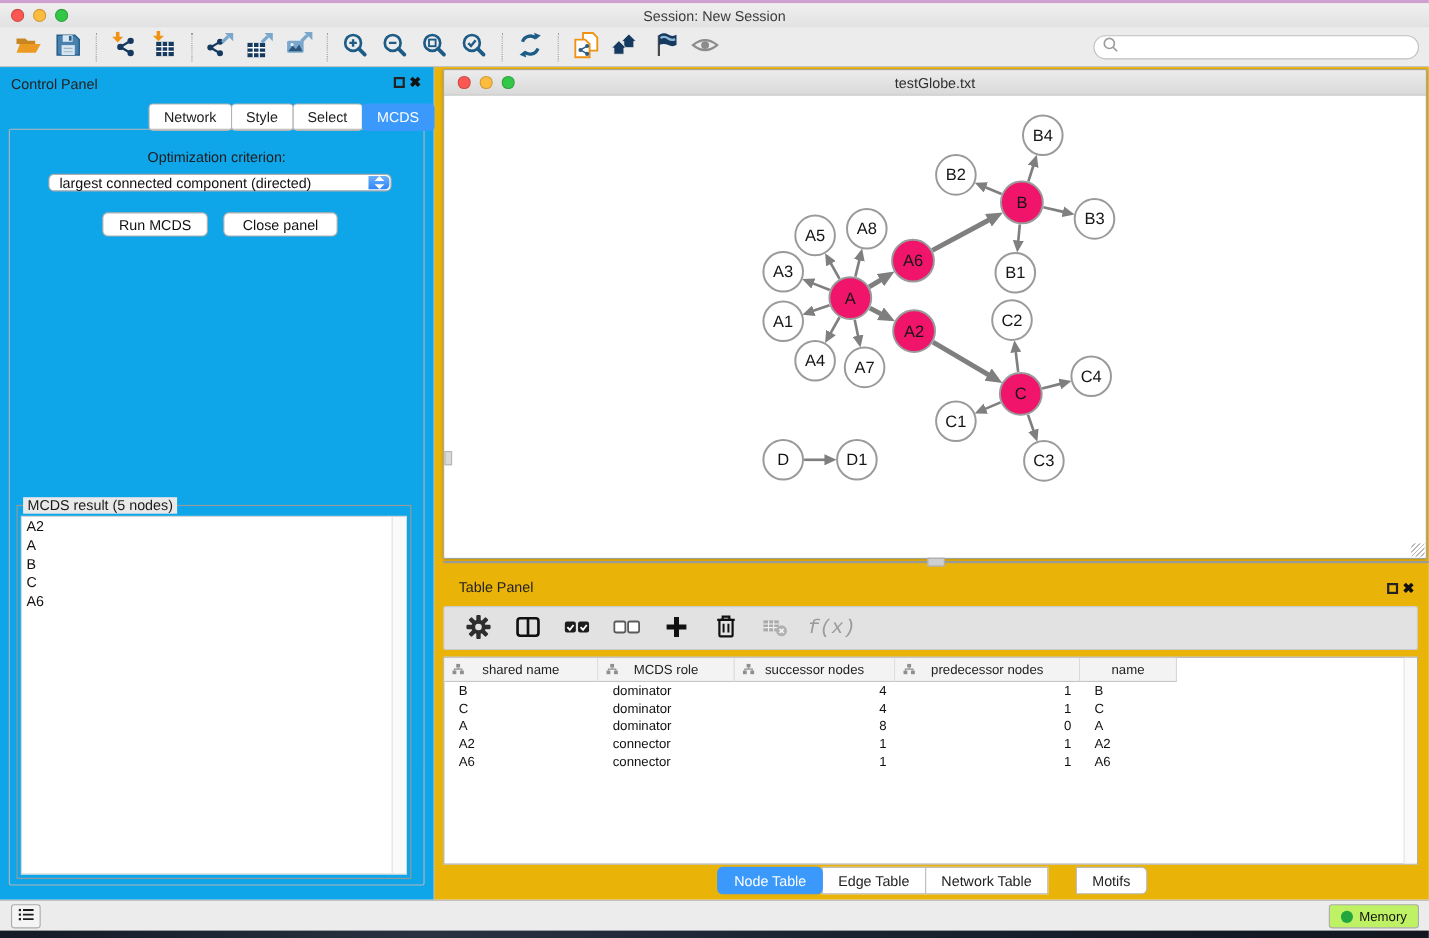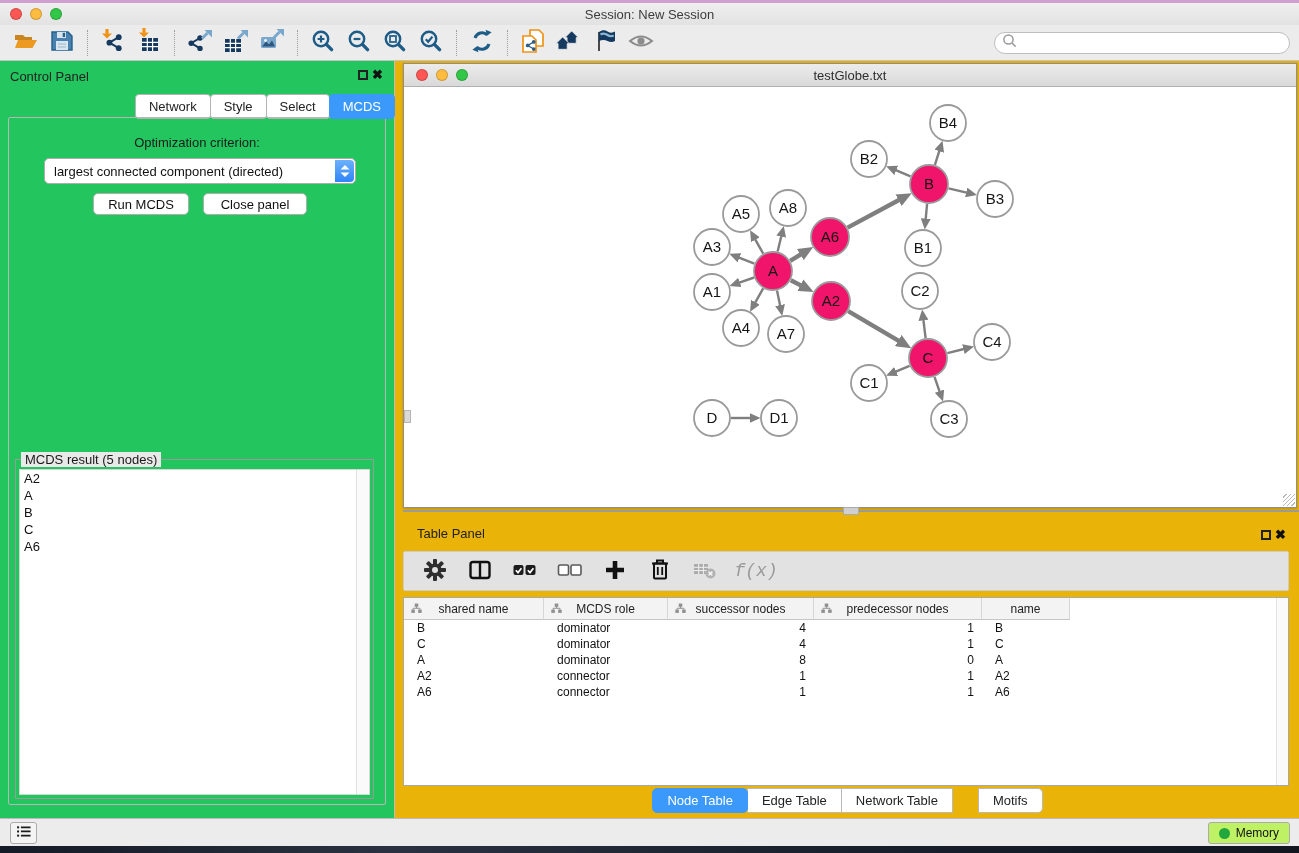--- a/index.html
+++ b/index.html
@@ -22,34 +22,34 @@
   #toolbar-groups { display:flex; align-items:center; height:100%; }
   .tb-btn { width:36px; height:32px; border:none; background:transparent; display:flex;
     align-items:center; justify-content:center; cursor:default; padding:0; }
   .tb-sep { width:1px; height:26px; border-left:1px dotted #9d9d9d; margin:0 7px; }
   #search-box { position:absolute; right:9px; top:7px; width:296px; height:22px;
     background:#fff; border:1px solid #bfbfbf; border-radius:12px; display:flex; align-items:center; padding-left:7px; }
   #search-input { border:none; outline:none; flex:1; height:18px; font-size:12px; background:transparent; }
 
   
   #control-panel { position:absolute; left:0; top:61px; width:395px; height:757px;
-    background:#22c55e; border-right:1px solid #bdbdbd; }
+    background:#0ea5e9; border-right:1px solid #bdbdbd; }
   #cp-header { position:relative; height:28px; }
   #cp-title { position:absolute; left:10px; top:8px; font-size:13px; color:#222; }
   .win-float { position:absolute; width:10px; height:10px; border:2px solid #222; top:9px; }
   .win-close { position:absolute; top:6px; font-size:13px; font-weight:bold; color:#111; }
   #cp-float { right:26px; } #cp-close { right:11px; }
   #control-tabs { position:absolute; top:33px; left:0; width:100%; display:flex; justify-content:flex-end; }
   .ctab { font-size:13px; padding:4px 13px; background:#fff; border:1px solid #b3b3b3;
     margin-right:-1px; color:#222; border-radius:4px; }
   .ctab.active { background:#3b99fc; border-color:#3b99fc; color:#fff; position:relative; z-index:2; }
   #cp-box { position:absolute; left:8px; right:8px; top:56px; bottom:13px;
     border:1px solid #b6b6b6; border-radius:2px; }
   #opt-label { position:absolute; top:17px; width:100%; text-align:center; font-size:13px; color:#1c1c1c; }
-  #criterion-select { position:absolute; left:35px; top:40px; width:312px; height:26px;
+  #criterion-select { position:absolute; left:35px; top:40px; width:312px; height:16px;
     background:#fff; border:1px solid #adadad; border-radius:5px; font-size:13px; color:#111;
     display:flex; align-items:center; padding-left:9px; }
   #criterion-stepper { position:absolute; right:1px; top:1px; bottom:1px; width:19px;
     background:linear-gradient(#6db1fc,#2f84f7); border-radius:0 4px 4px 0;
     display:flex; align-items:center; justify-content:center; }
   .cp-btn { position:absolute; top:75px; height:22px; background:#fff; border:1px solid #adadad;
     border-radius:5px; font-size:13px; color:#111; font-family:"Liberation Sans",sans-serif; }
   #run-btn { left:84px; width:96px; } #closep-btn { left:194px; width:104px; }
   #mcds-fieldset { position:absolute; left:6px; width:359px; top:341px; height:340px;
     border:1px solid #9a9a9a; }

